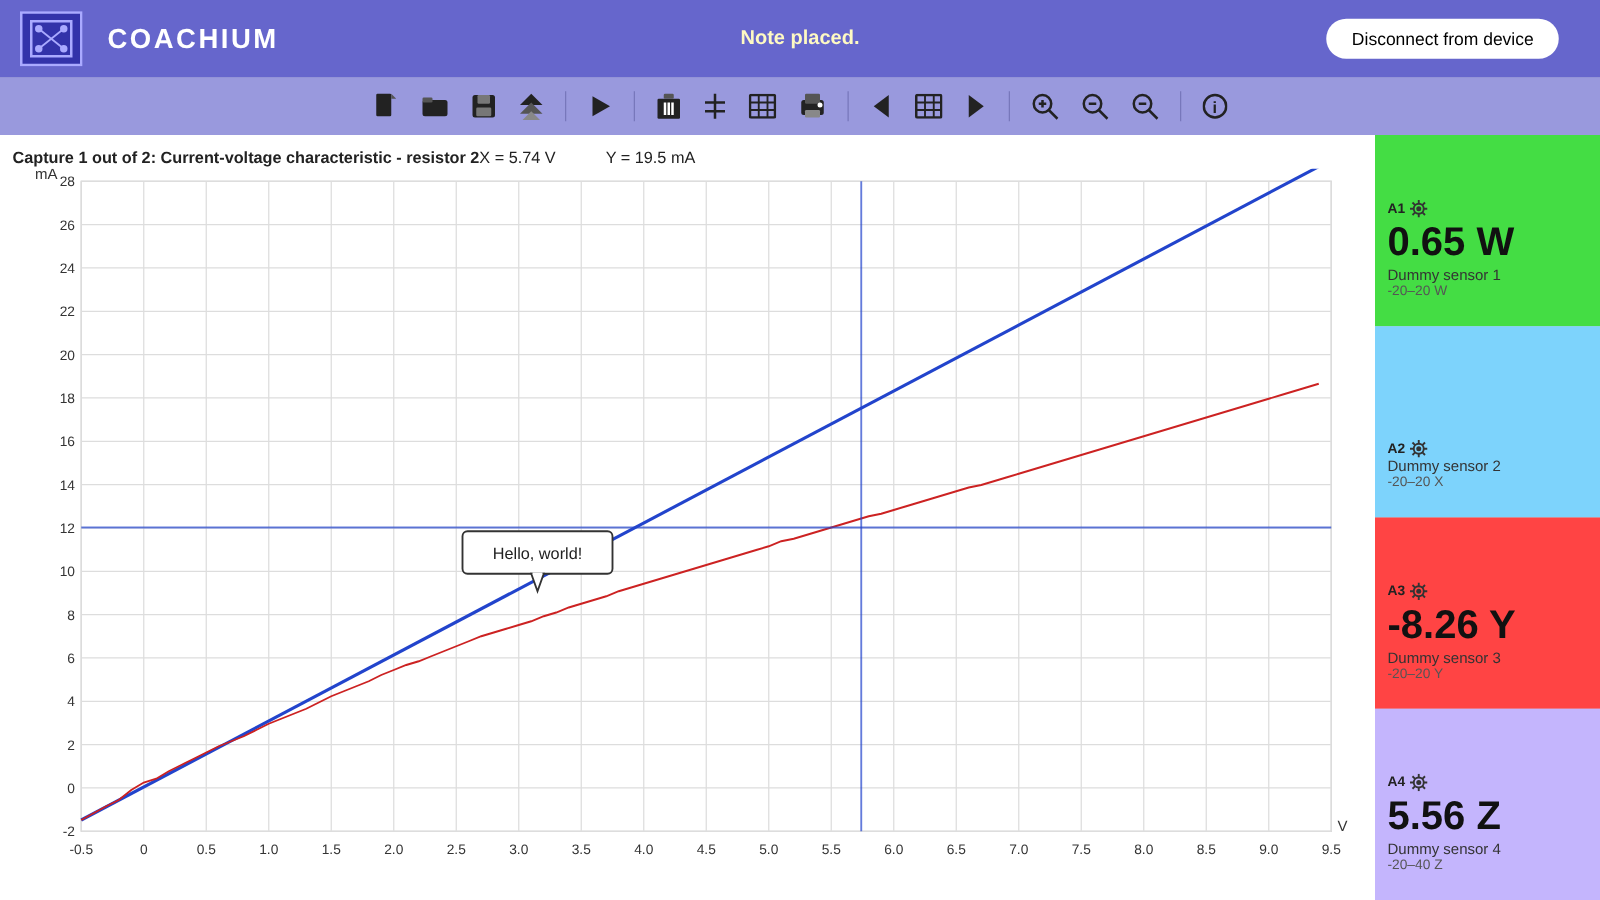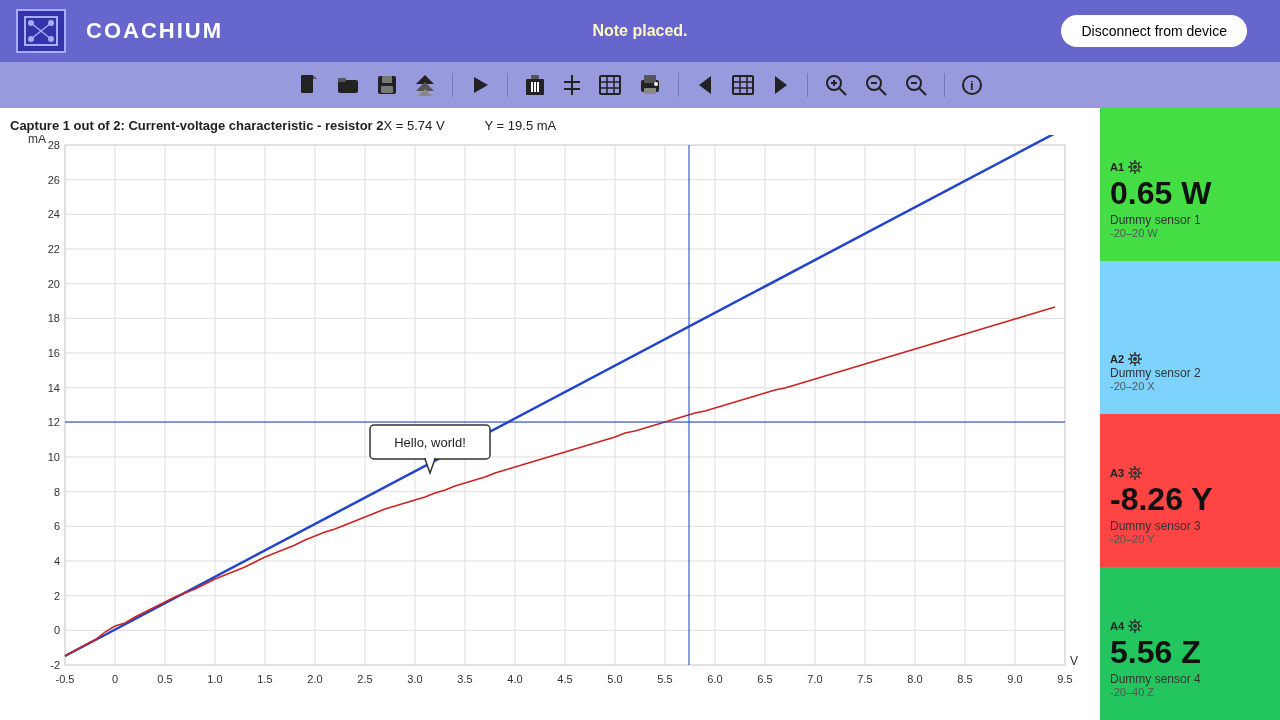--- a/index.html
+++ b/index.html
@@ -121,21 +121,21 @@
       flex: 1;
       display: flex;
       flex-direction: column;
       padding: 6px 10px 22px 10px;
       position: relative;
       justify-content: flex-end;
     }
     .sensor-card.green { background: #44dd44; }
     .sensor-card.yellow { background: #7dd3fc; }
     .sensor-card.red { background: #ff4444; }
-    .sensor-card.blue { background: #22c55e; }
+    .sensor-card.blue { background: #c4b5fd; }
 
     .sensor-header {
       font-size: 11px;
       font-weight: bold;
       color: #222;
       display: flex;
       align-items: center;
       gap: 4px;
     }
     .sensor-value {

